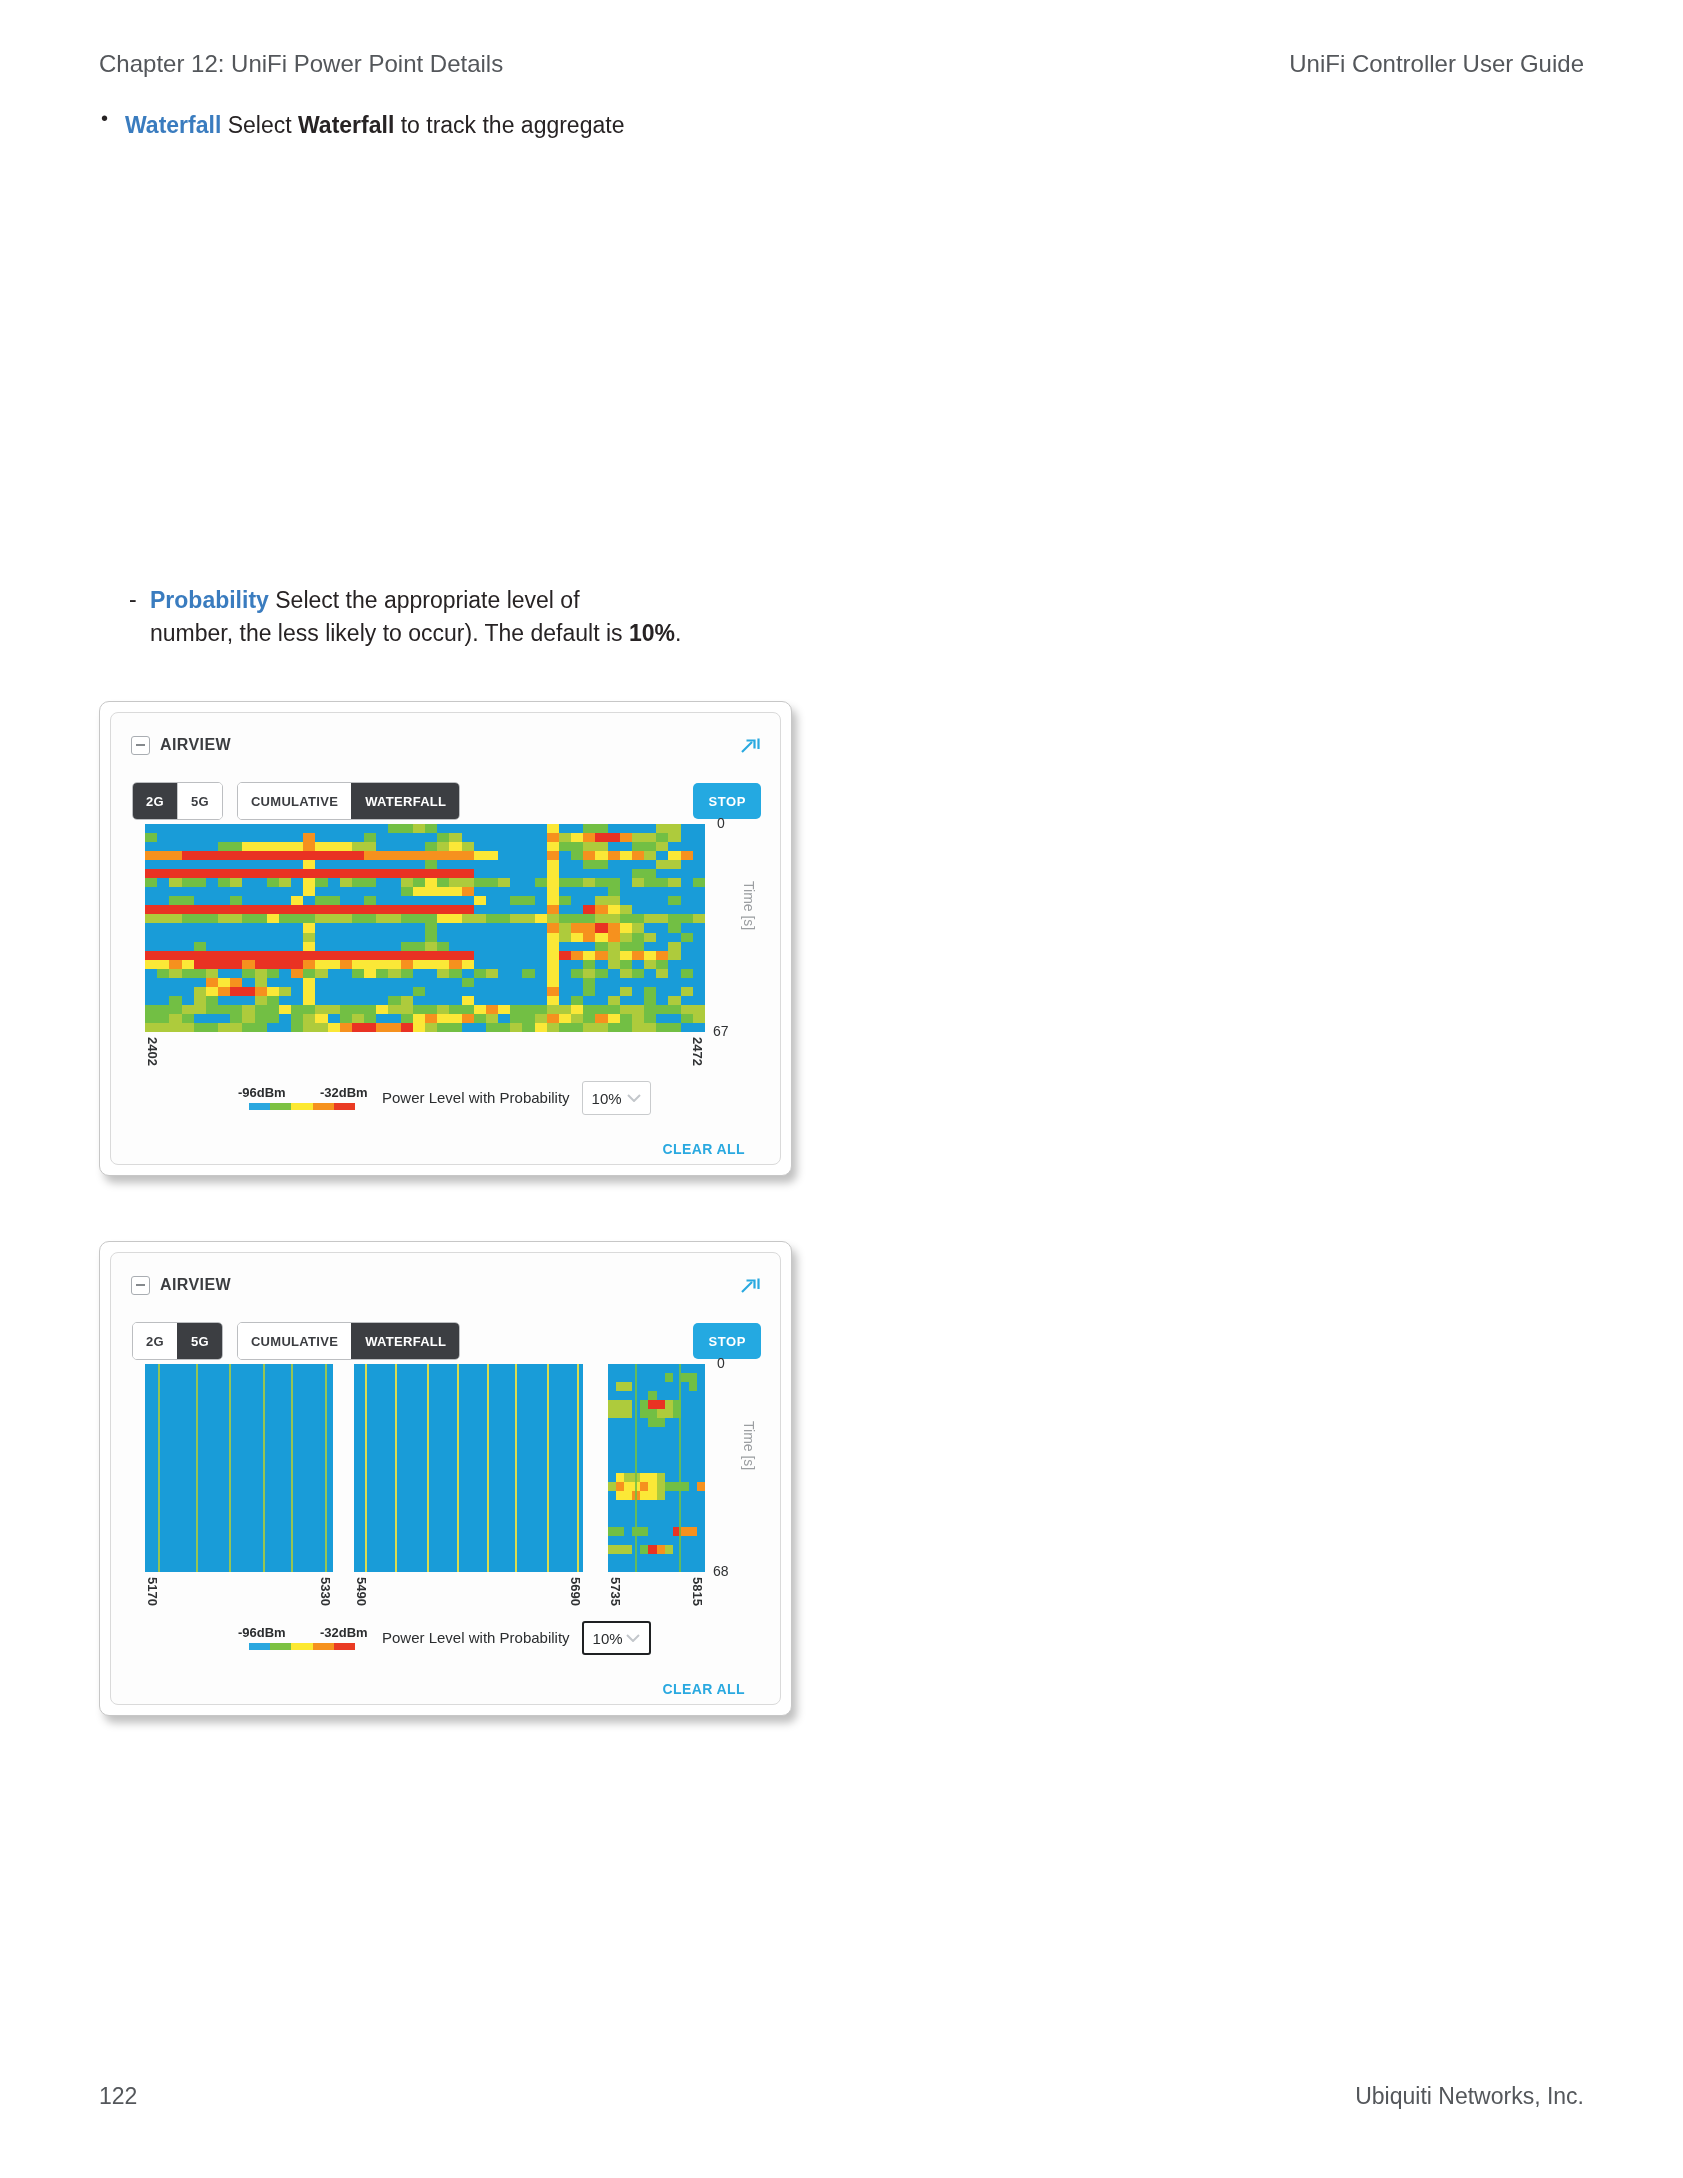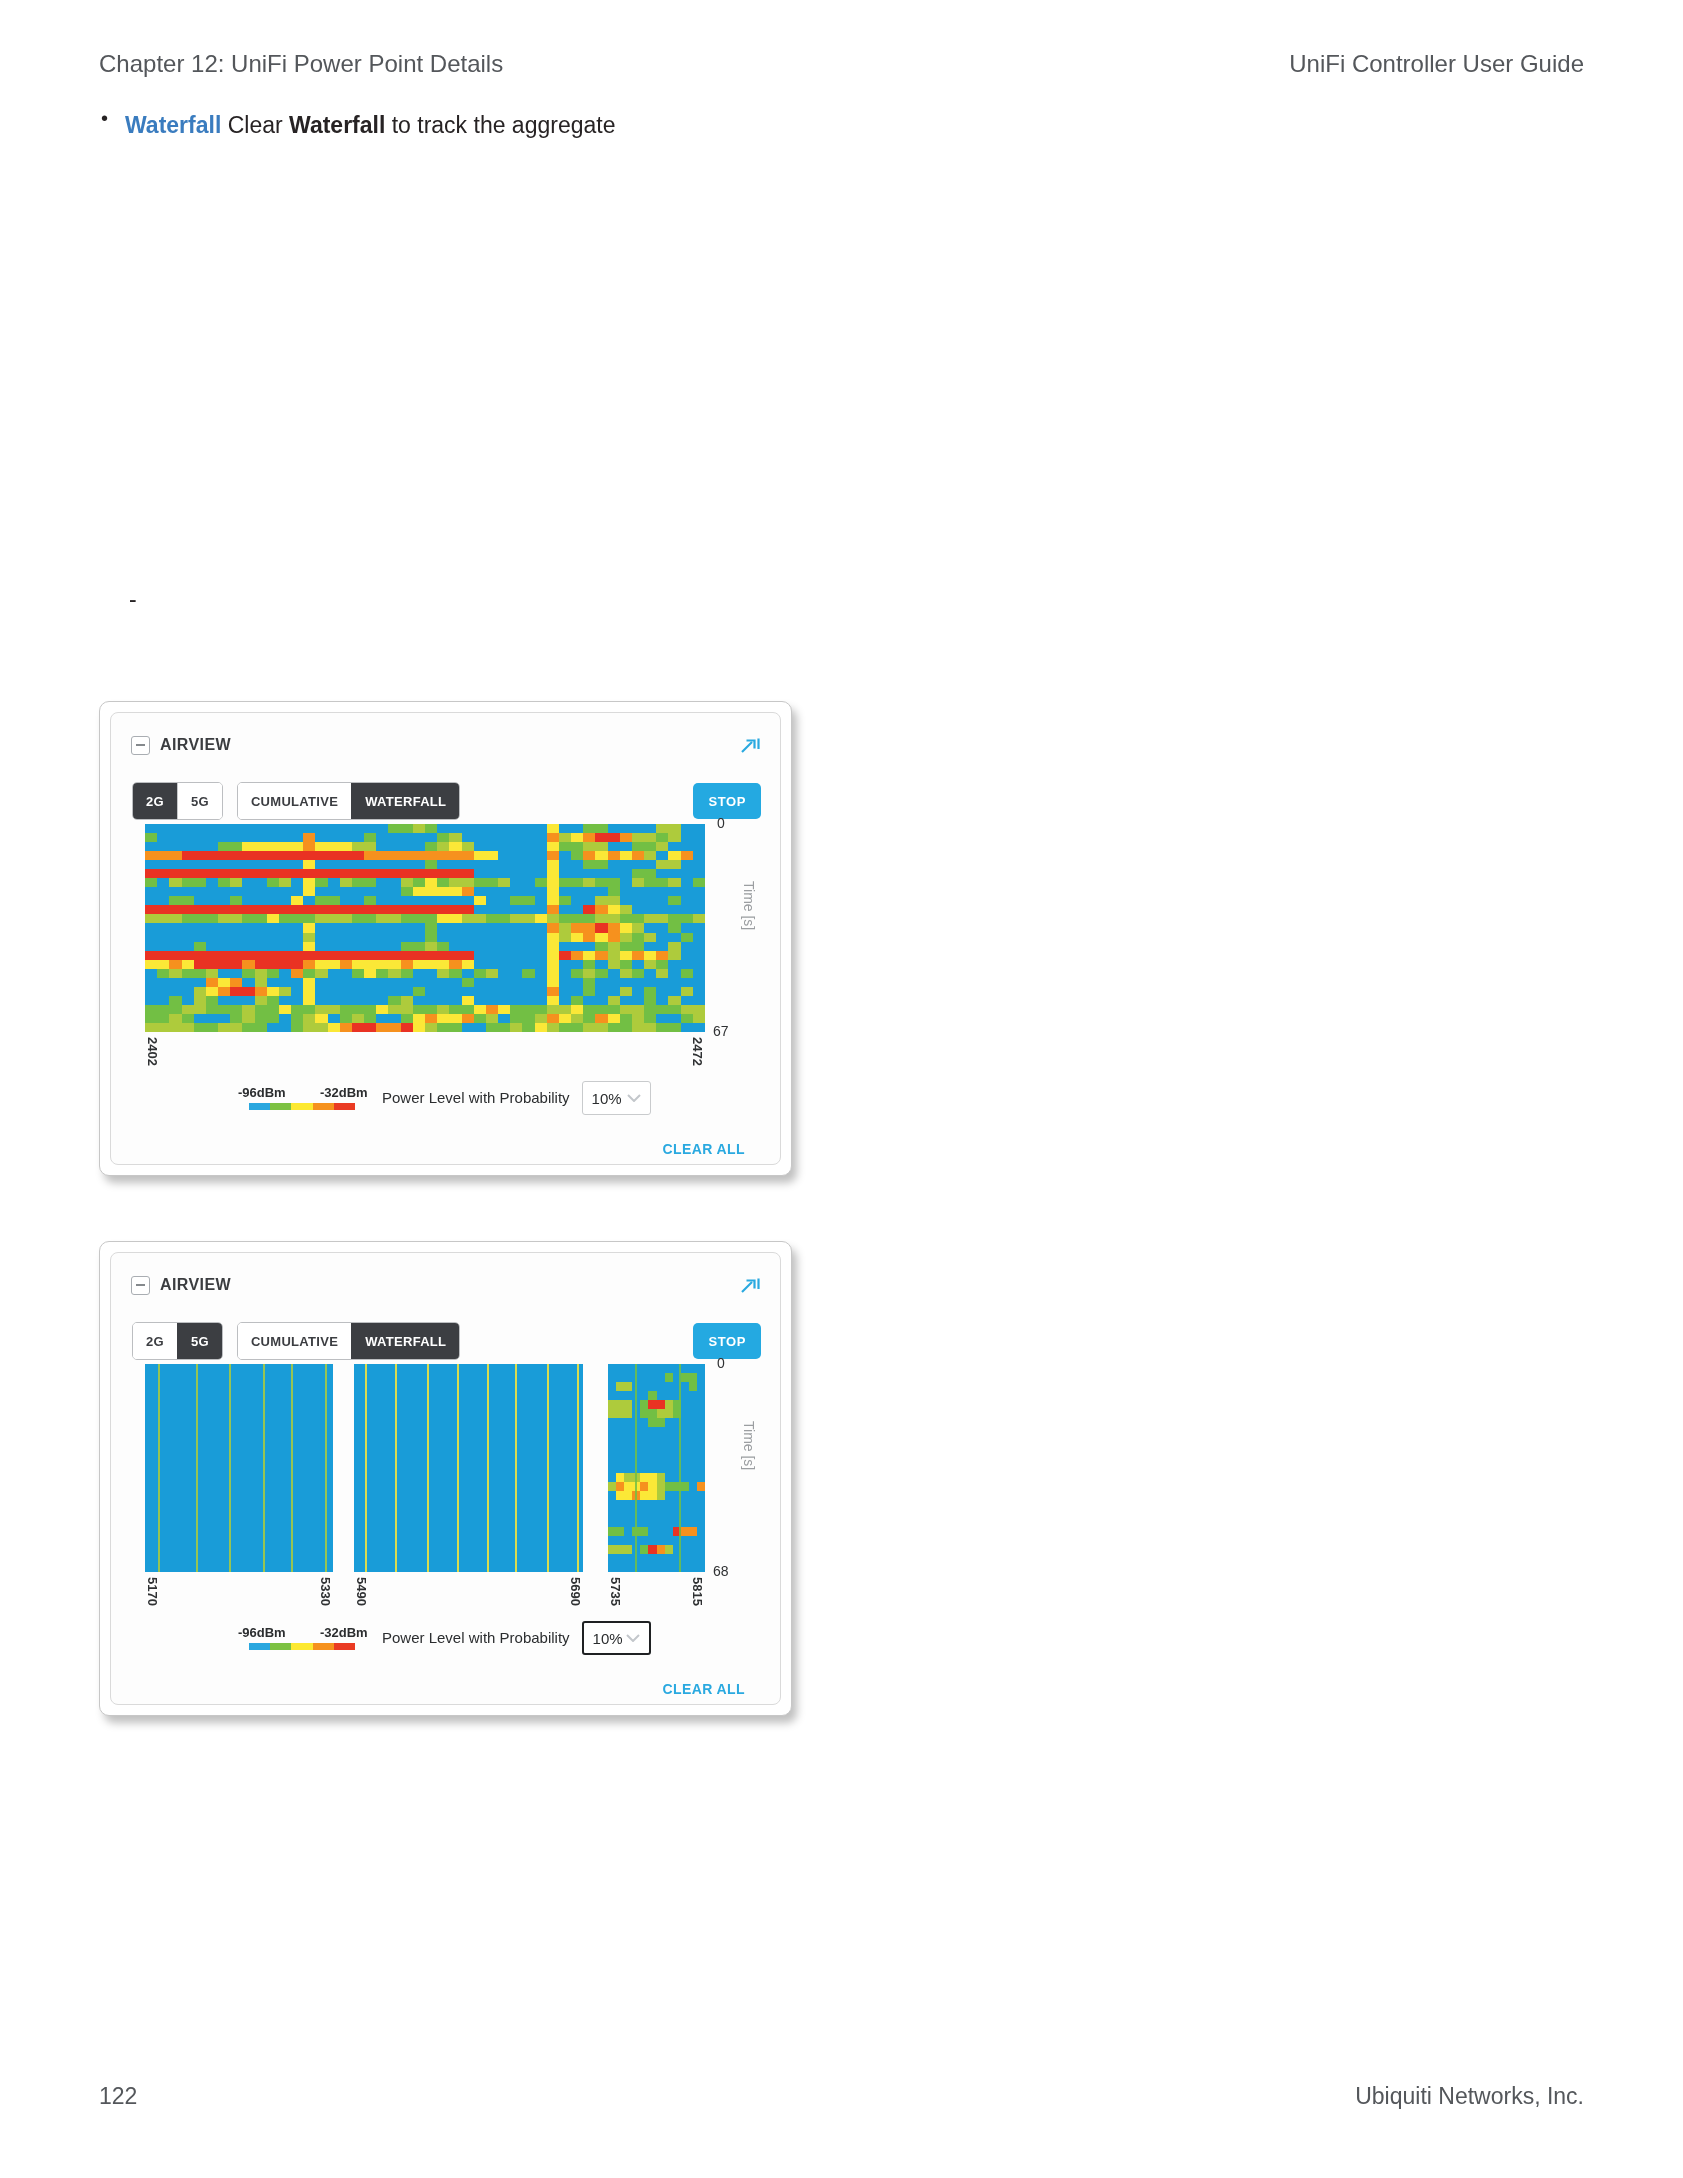--- a/index.html
+++ b/index.html
@@ -80,39 +80,44 @@
 </head>
 <body>
 
 <div class="page">
 
   <div class="hdr left">Chapter 12: UniFi Power Point Details</div>
   <div class="hdr right">UniFi Controller User Guide</div>
 
   <div class="bullet-glyph">•</div>
   <div class="doc blk-b1">
-      <div><span class="lb">Waterfall</span><span>  Clear </span><span class="b">Waterfall</span><span> to track the aggregate</span></div>
+      <div><span class="lb">Waterfall</span><span>  Select </span><span class="b">Waterfall</span><span> to track the aggregate</span></div>
       <div><span></span></div>
       <div><span></span></div>
       <div><span></span></div>
       <div><span></span></div>
     </div>
   <div class="doc blk-p2">
       <div><span></span></div>
       <div><span></span></div>
       <div><span></span></div>
       <div><span></span></div>
       <div><span></span></div>
       <div><span></span></div>
     </div>
   <div class="doc blk-p3">
       <div><span></span></div>
       <div><span></span></div>
     </div>
   <div class="dash-glyph">-</div>
+  <div class="doc blk-sub">
+      <div><span class="lb">Probability</span><span>  Select the appropriate level of</span></div>
+      <div><span></span></div>
+      <div><span>number, the less likely to occur). The default is </span><span class="b">10%</span><span>.</span></div>
+    </div>
 
   <div class="panel p1">
     <div class="card">
       <div class="card-head">
         <span class="minus-box">
             <span class="minus-line"></span>
           </span>
         <span class="card-title">AIRVIEW</span>
         <svg class="expand-icon" width="24" height="24" viewBox="0 0 24 24">
           <g stroke="#2aa9e0" stroke-width="2.2" fill="none">

